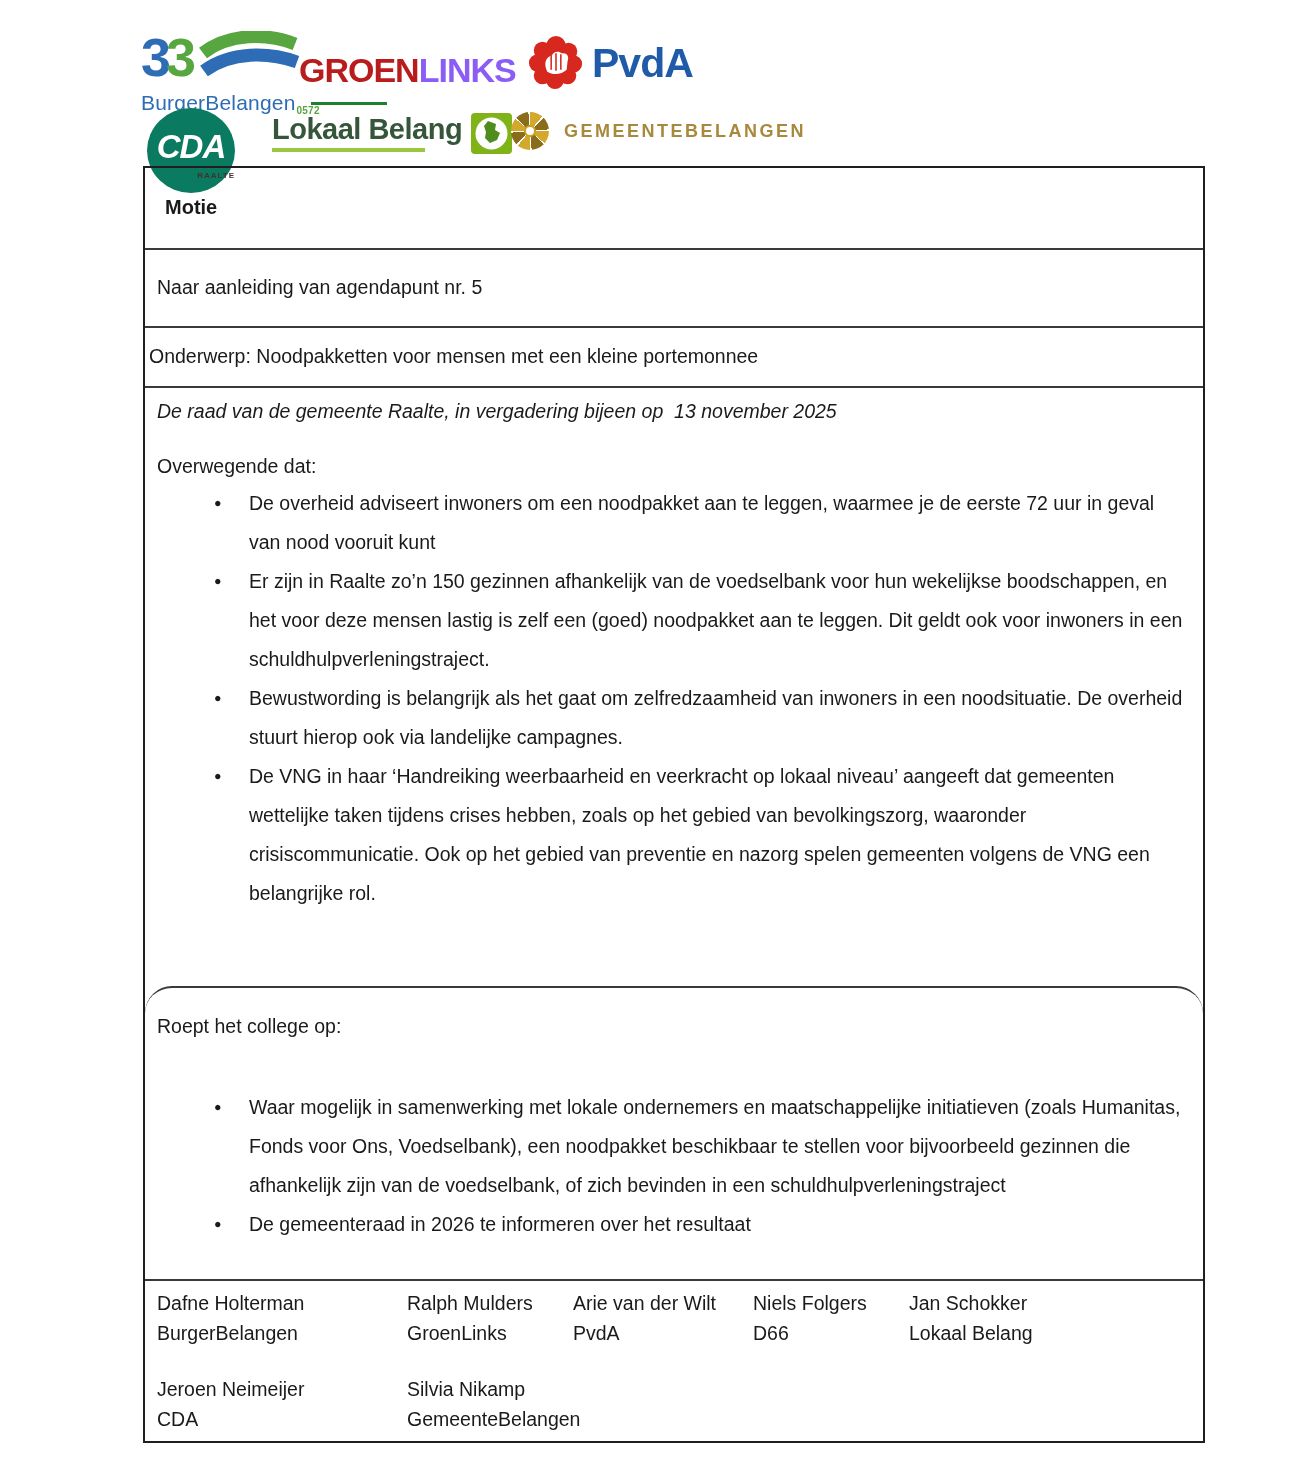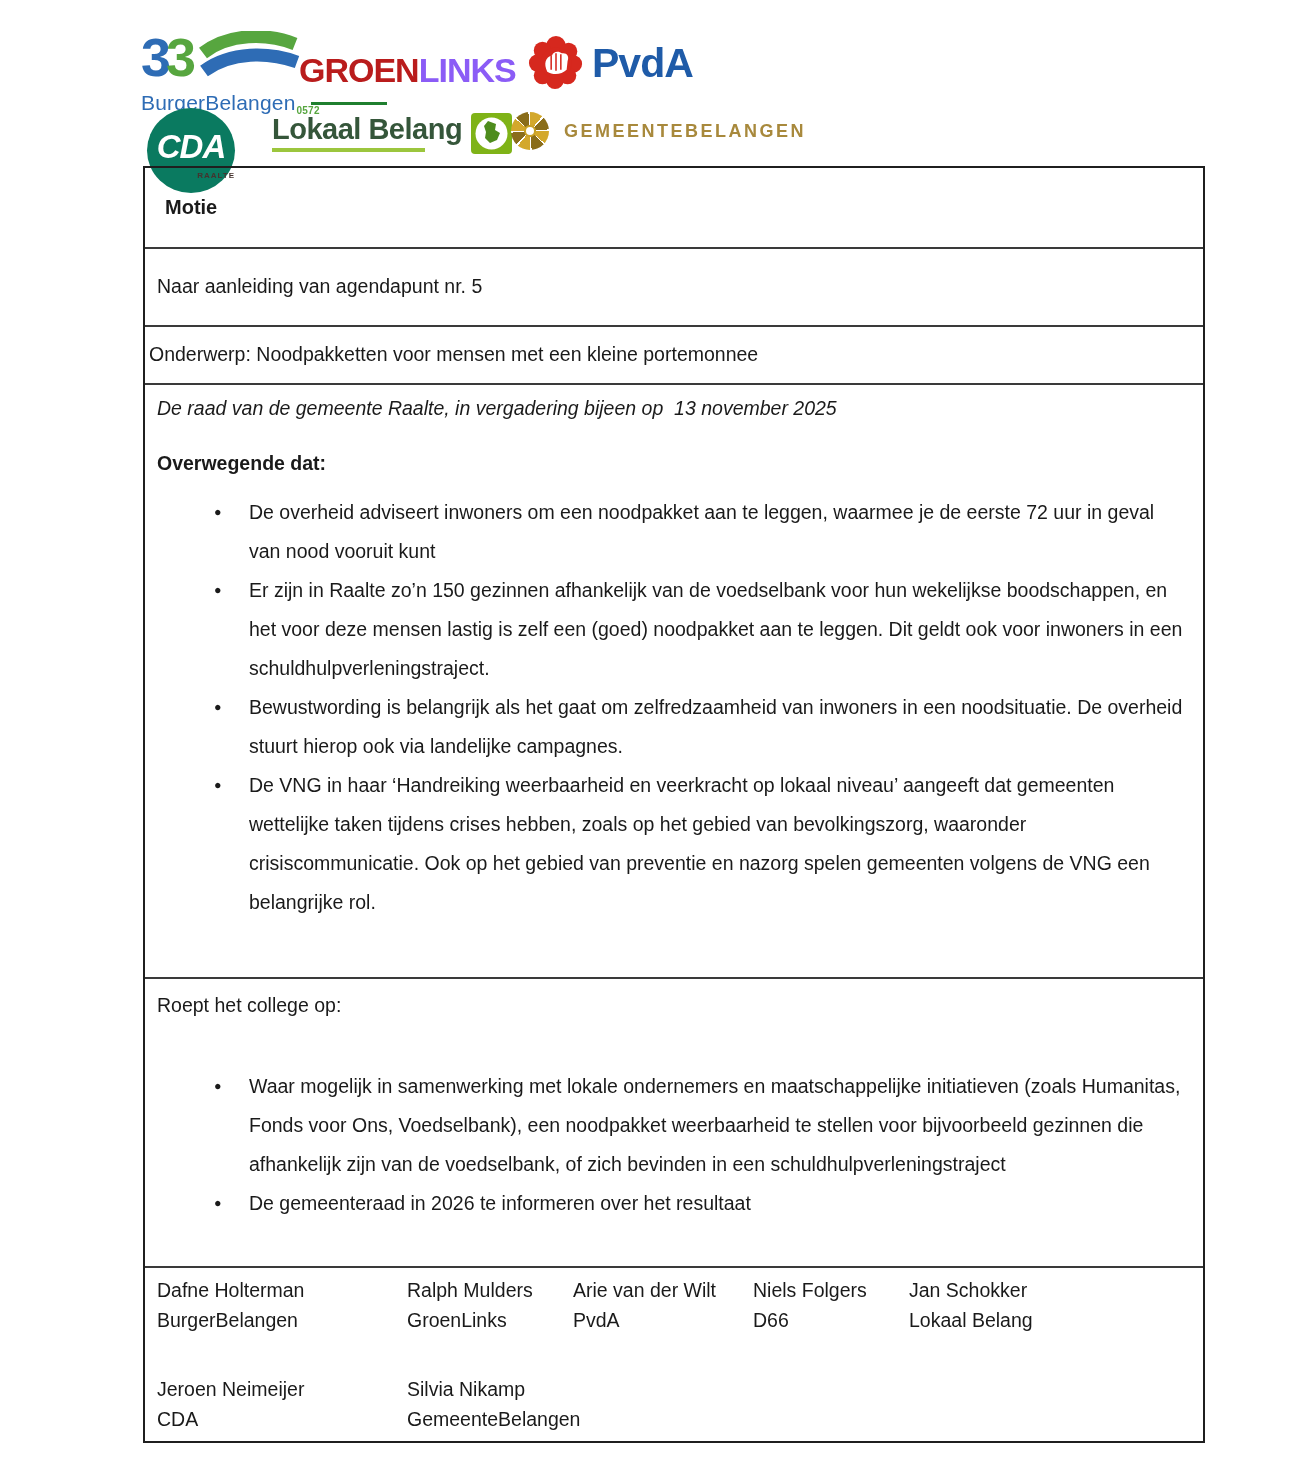--- a/index.html
+++ b/index.html
@@ -55,34 +55,34 @@
     position:absolute;left:143px;top:166px;width:1062px;height:1277px;
     box-sizing:border-box;border:2px solid #1f1f1f;background:transparent;
     display:flex;flex-direction:column;font-size:19.5px;
   }
   .trow{box-sizing:border-box;}
   .trow + .trow{border-top:2px solid #3a3a3a;}
   .row-title{height:82px;display:flex;align-items:center;justify-content:flex-start;font-weight:bold;font-size:20px;padding-left:20px;}
   .row-agenda{height:81px;display:flex;align-items:center;padding-left:12px;}
   .row-subject{height:61px;display:flex;align-items:center;padding-left:4px;}
   .row-body{height:618px;padding:9px 14px 0 12px;}
-  .row-call{height:301px;padding:12px 14px 0 12px;}
+  .row-call{height:301px;padding:24px 14px 0 12px;border-radius:27px;}
   .row-sign{flex:1;padding:7px 10px;}
 
   .intro{margin:0;line-height:28px;white-space:pre-wrap;font-style:italic;}
-  .considering{margin:27px 0 16px 0;line-height:28px;font-weight:bold;}
+  .considering{margin:27px 0 4px 0;line-height:28px;}
   .call-label{margin:0;line-height:28px;}
 
   ul.bullets{list-style:none;margin:0;padding:0;}
   .bullets li{position:relative;padding-left:92px;padding-right:4px;line-height:39px;}
   .bullets li::before{content:"\25CF";position:absolute;left:57px;top:0;font-size:12.5px;}
   .row-body ul.bullets{margin-top:0;}
   .row-call ul.bullets{margin-top:48px;}
 
-  .sig-grid{display:grid;grid-template-columns:250px 166px 180px 156px auto;row-gap:39px;padding-left:2px;}
+  .sig-grid{display:grid;grid-template-columns:250px 166px 180px 156px auto;row-gap:26px;padding-left:2px;}
   .sig div{line-height:30px;}
 </style>
 </head>
 <body>
 
 <div class="page">
 
   <div class="logo logo-bb">
     <svg width="162" height="60" viewBox="0 0 162 60">
       <text x="0" y="45" font-size="54" font-weight="bold" fill="#2e6cb5" font-family="Liberation Sans,sans-serif">3</text>
@@ -168,21 +168,21 @@
 
           <li>De VNG in haar ‘Handreiking weerbaarheid en veerkracht op lokaal niveau’ aangeeft dat gemeenten wettelijke taken tijdens crises hebben, zoals op het gebied van bevolkingszorg, waaronder crisiscommunicatie. Ook op het gebied van preventie en nazorg spelen gemeenten volgens de VNG een belangrijke rol.</li>
 
         </ul>
     </div>
 
     <div class="trow row-call">
       <p class="call-label">Roept het college op:</p>
       <ul class="bullets">
 
-          <li>Waar mogelijk in samenwerking met lokale ondernemers en maatschappelijke initiatieven (zoals Humanitas, Fonds voor Ons, Voedselbank), een noodpakket weerbaarheid te stellen voor bijvoorbeeld gezinnen die afhankelijk zijn van de voedselbank, of zich bevinden in een schuldhulpverleningstraject</li>
+          <li>Waar mogelijk in samenwerking met lokale ondernemers en maatschappelijke initiatieven (zoals Humanitas, Fonds voor Ons, Voedselbank), een noodpakket beschikbaar te stellen voor bijvoorbeeld gezinnen die afhankelijk zijn van de voedselbank, of zich bevinden in een schuldhulpverleningstraject</li>
 
           <li>De gemeenteraad in 2026 te informeren over het resultaat</li>
         </ul>
     </div>
 
     <div class="trow row-sign">
       <div class="sig-grid">
 
           <div class="sig">
             <div>Dafne Holterman</div>

